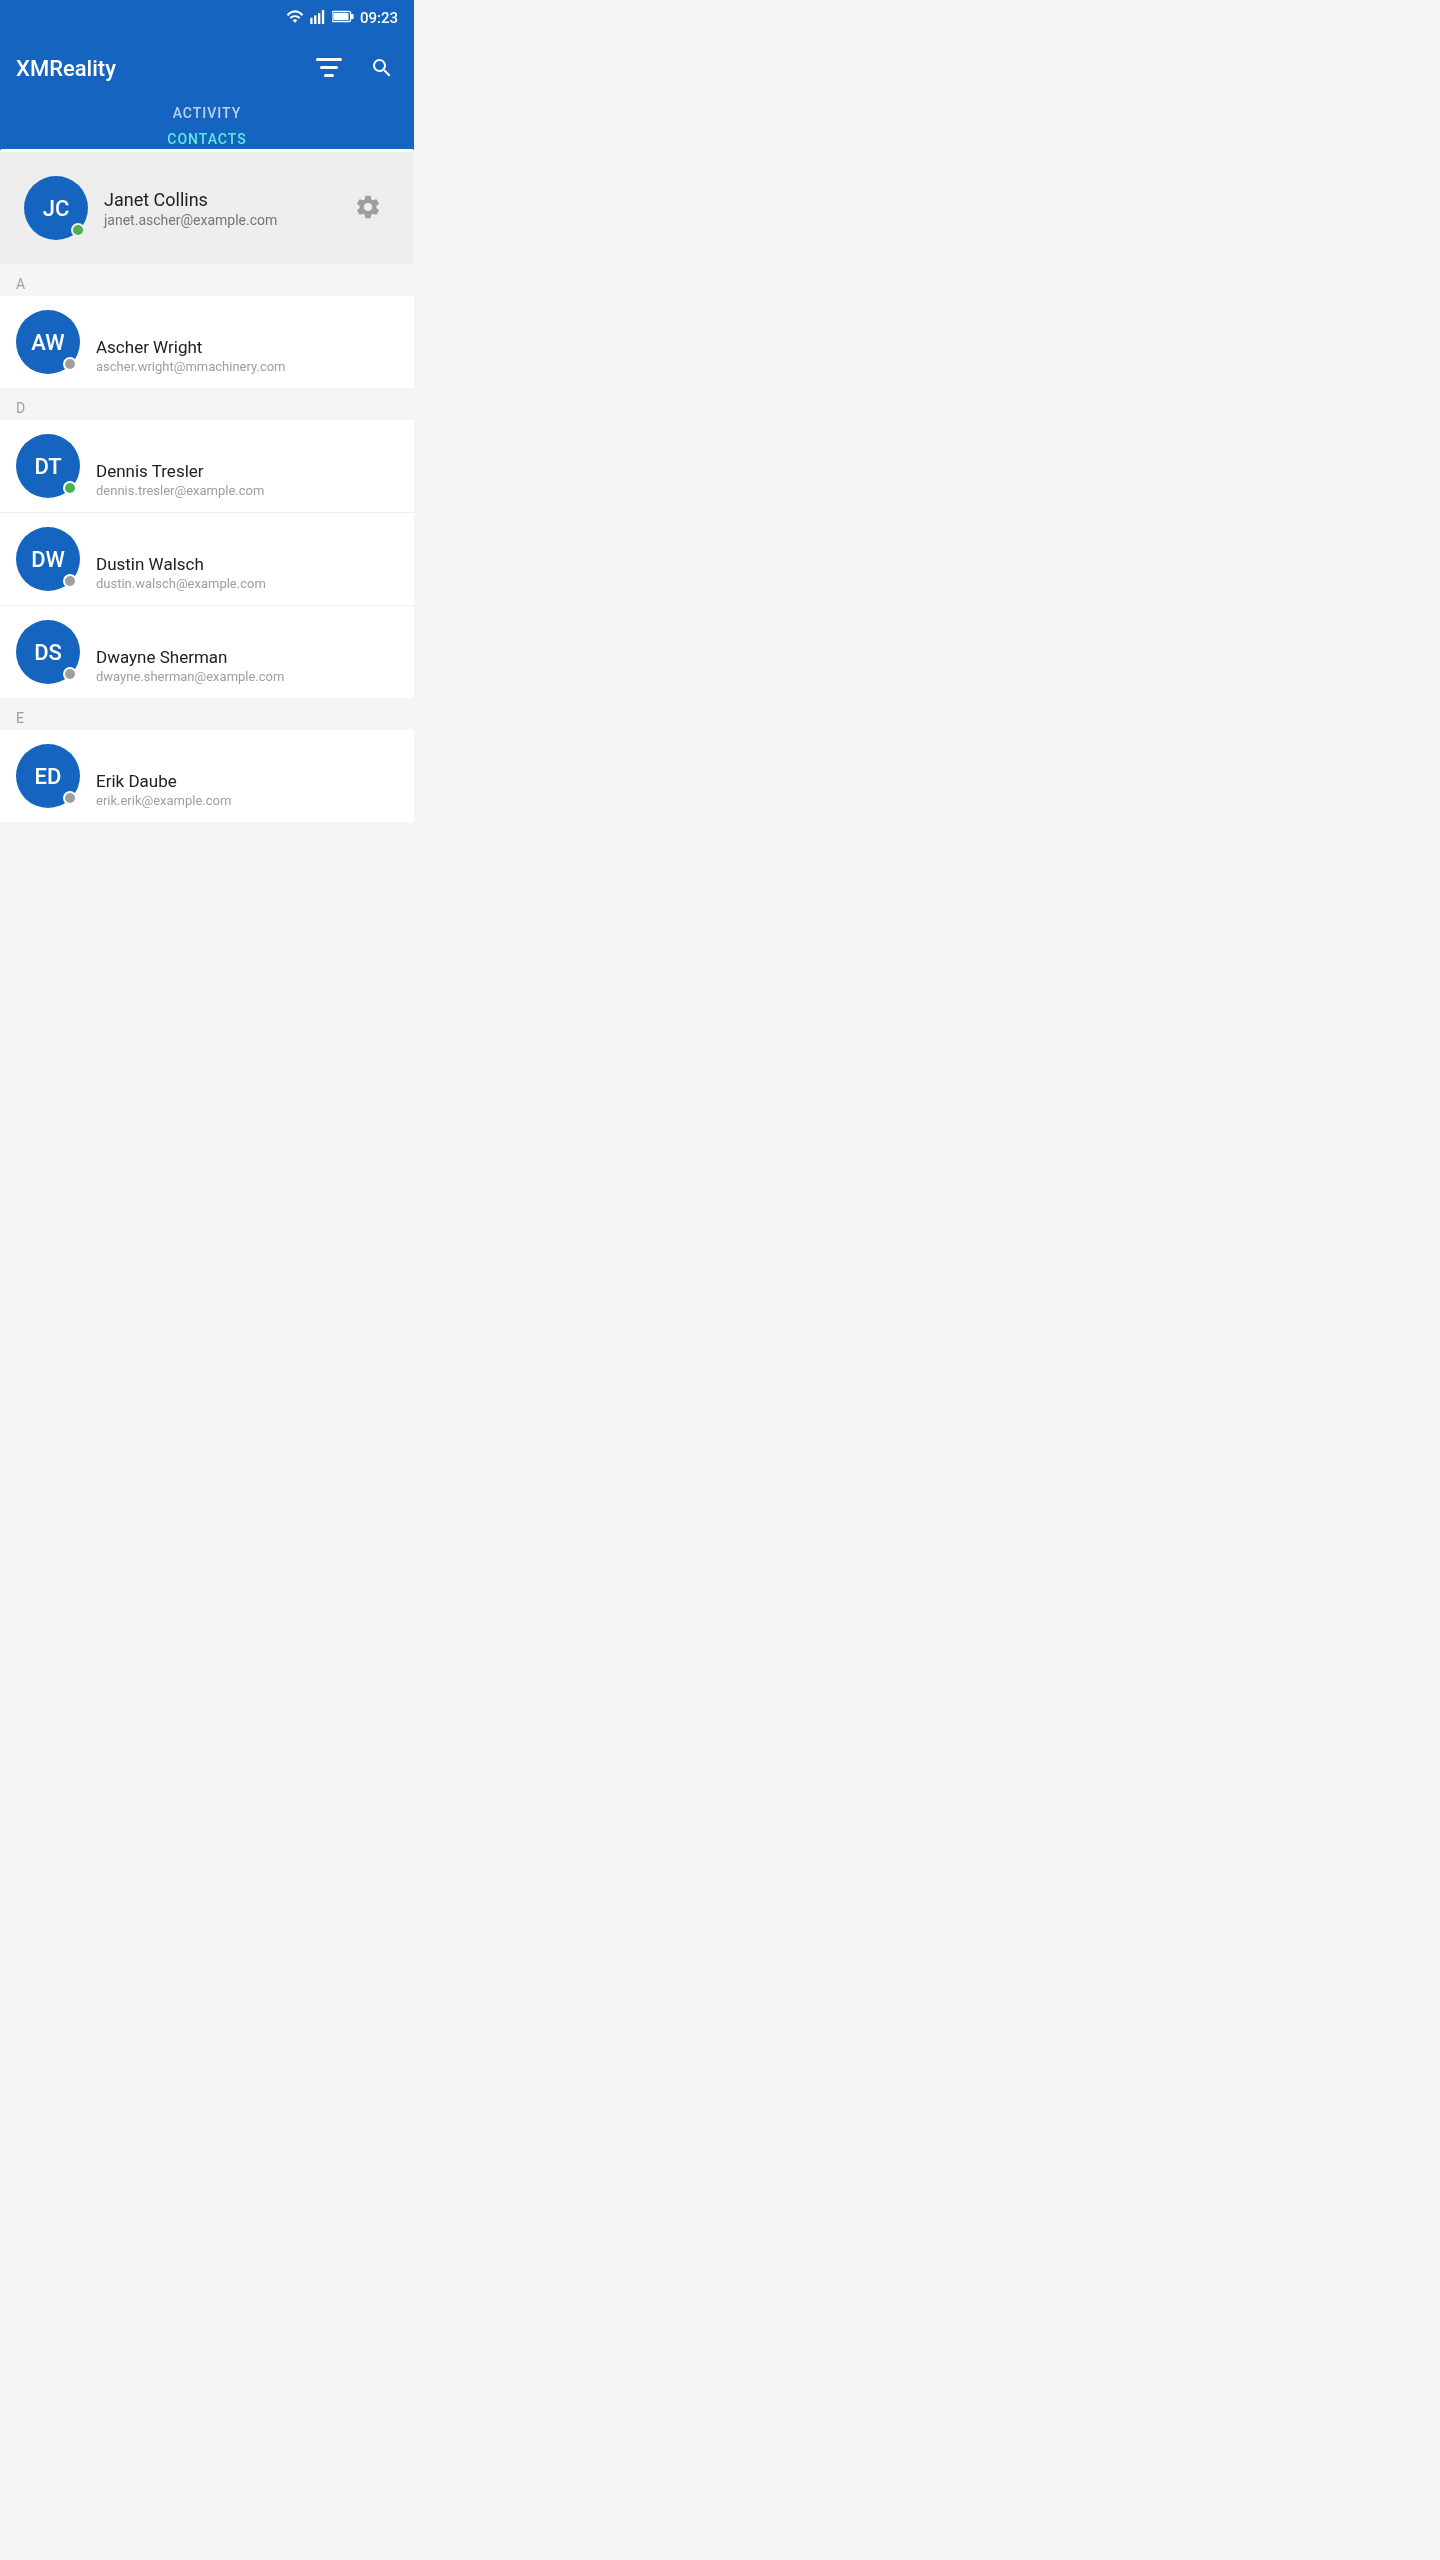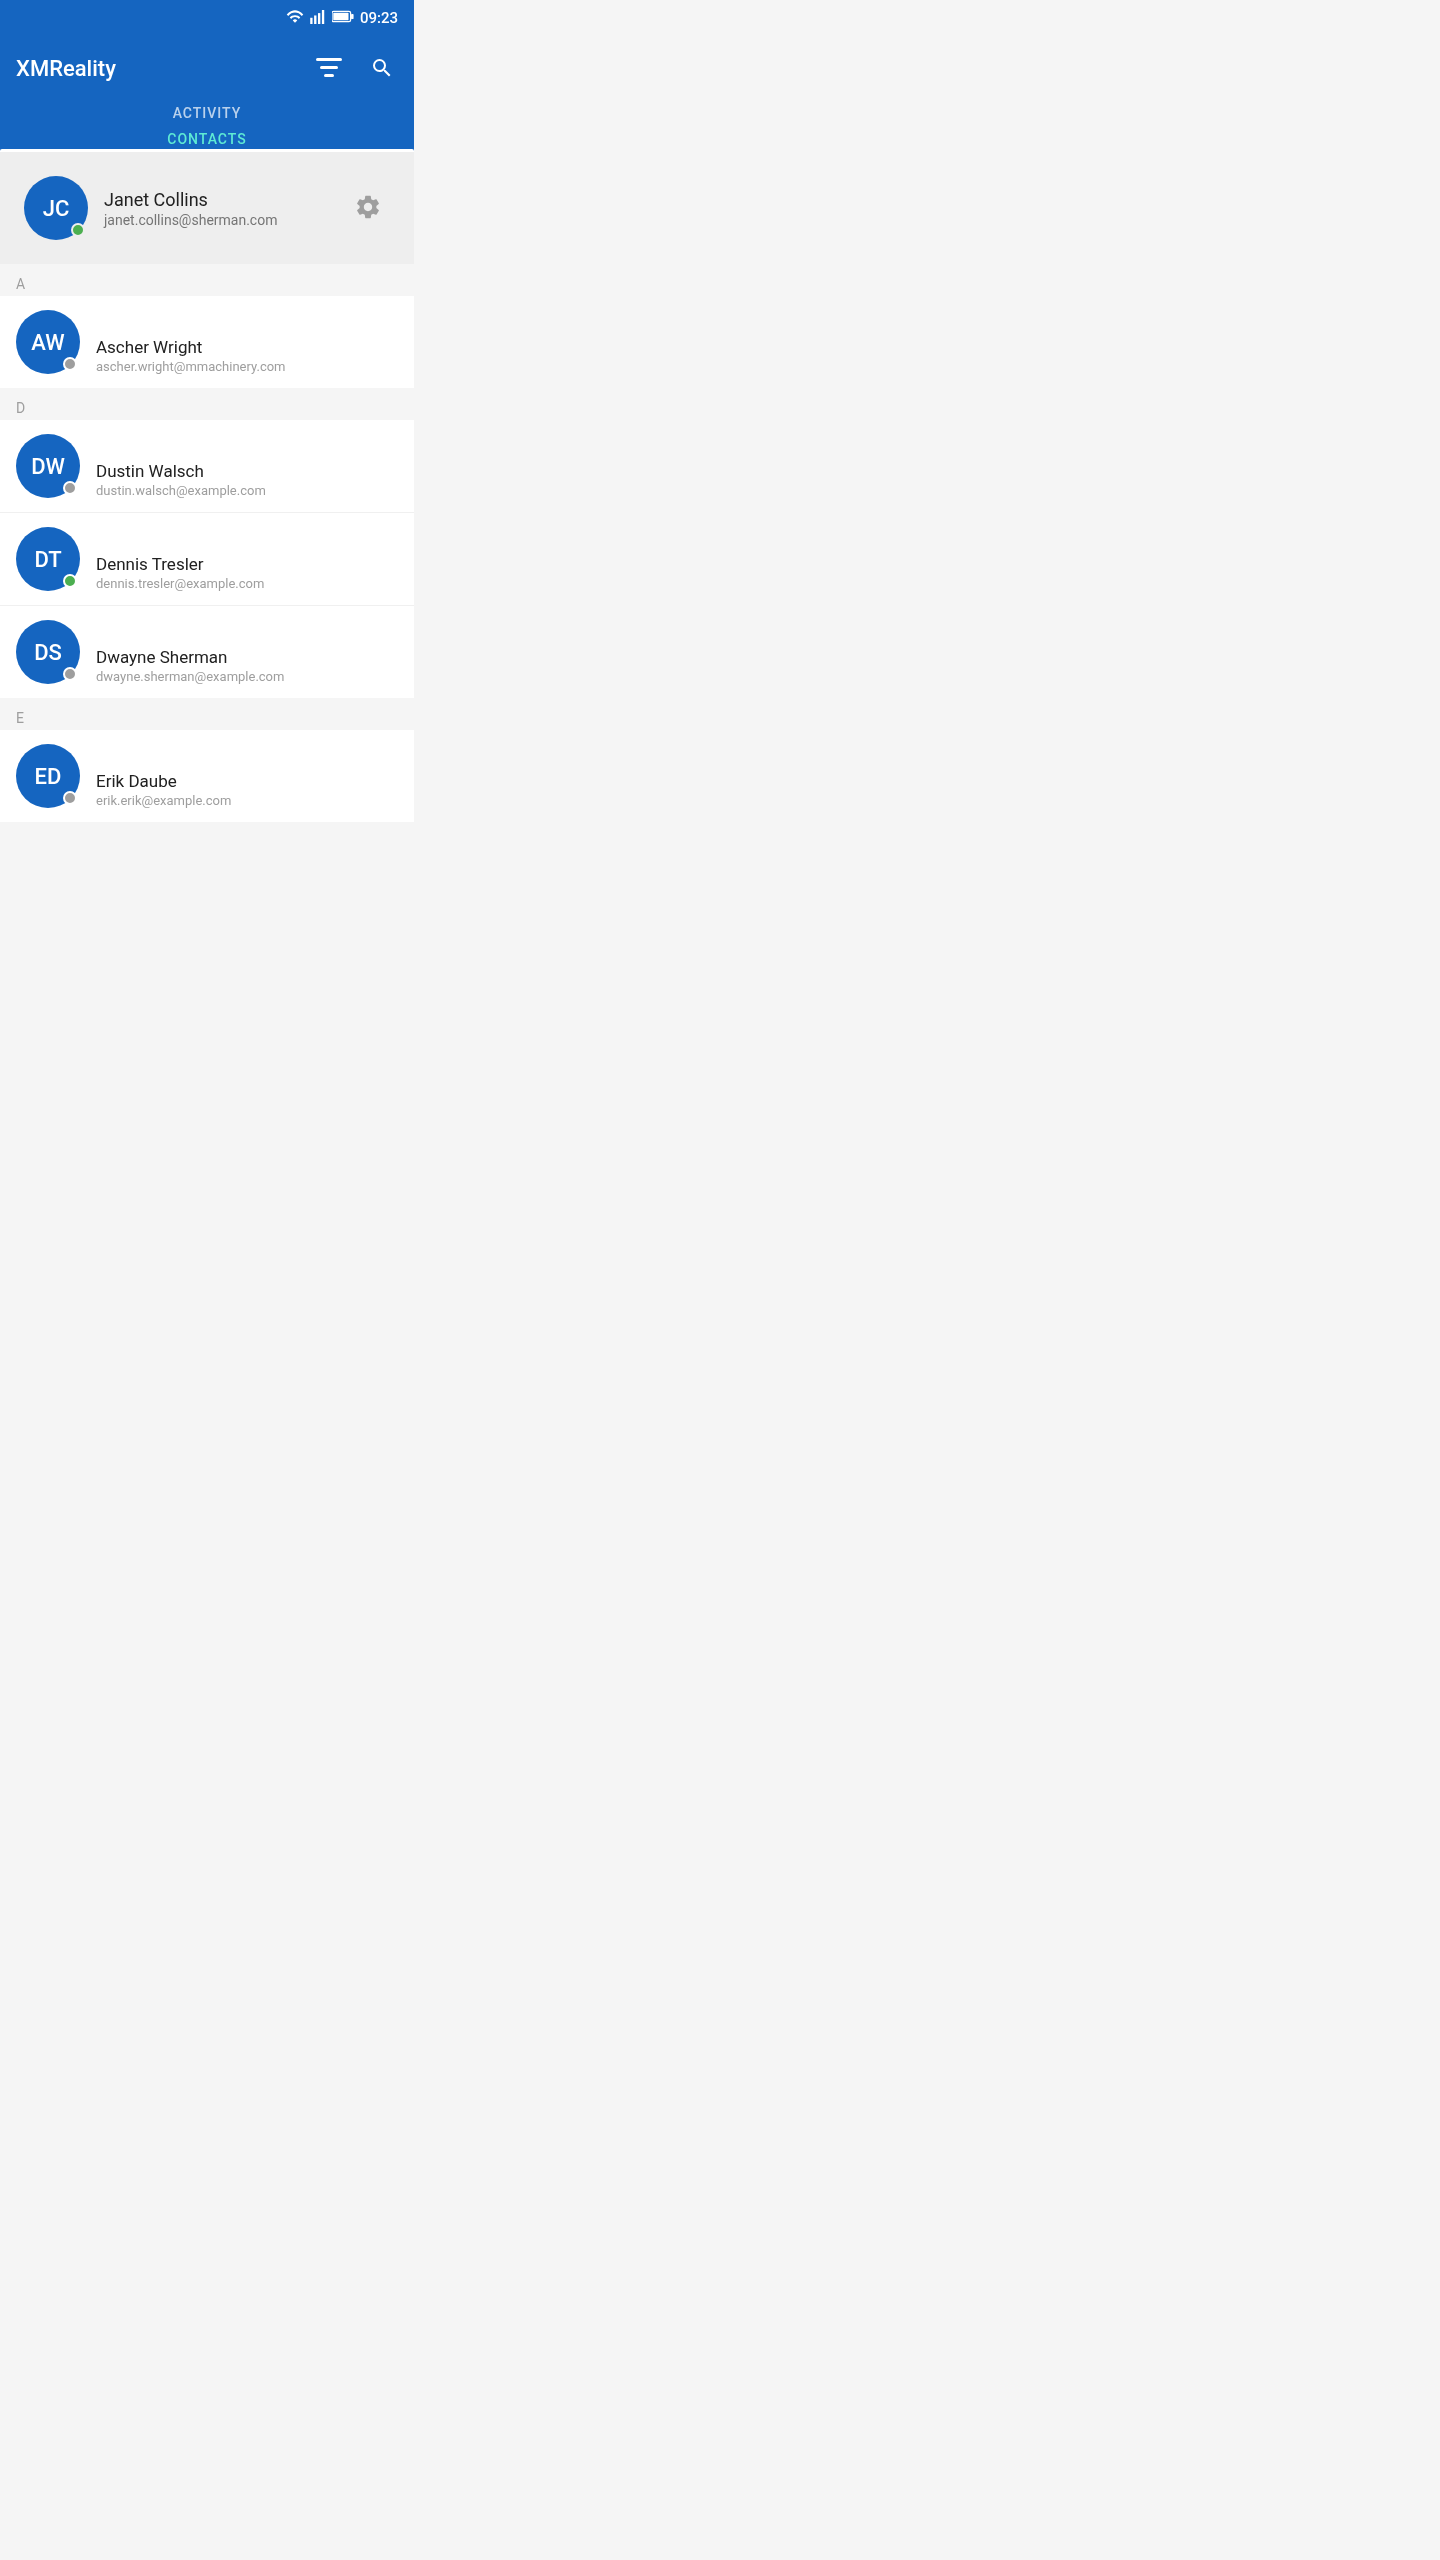--- a/index.html
+++ b/index.html
@@ -290,21 +290,21 @@
 
 <div class="content">
 
   <div class="current-user-card">
     <div class="avatar">
       <span class="avatar-initials">JC</span>
       <span class="status-dot online"></span>
     </div>
     <div class="user-info">
       <div class="user-name">Janet Collins</div>
-      <div class="user-email">janet.collins@sherman.com</div>
+      <div class="user-email">janet.ascher@example.com</div>
     </div>
     <button class="settings-btn">
       <svg width="28" height="28" viewBox="0 0 24 24" fill="#9e9e9e">
         <path d="M19.14,12.94c0.04-0.3,0.06-0.61,0.06-0.94c0-0.32-0.02-0.64-0.07-0.94l2.03-1.58c0.18-0.14,0.23-0.41,0.12-0.61 l-1.92-3.32c-0.12-0.22-0.37-0.29-0.59-0.22l-2.39,0.96c-0.5-0.38-1.03-0.7-1.62-0.94L14.4,2.81c-0.04-0.24-0.24-0.41-0.48-0.41 h-3.84c-0.24,0-0.43,0.17-0.47,0.41L9.25,5.35C8.66,5.59,8.12,5.92,7.63,6.29L5.24,5.33c-0.22-0.08-0.47,0-0.59,0.22L2.74,8.87 C2.62,9.08,2.66,9.34,2.86,9.48l2.03,1.58C4.84,11.36,4.8,11.69,4.8,12s0.02,0.64,0.07,0.94l-2.03,1.58 c-0.18,0.14-0.23,0.41-0.12,0.61l1.92,3.32c0.12,0.22,0.37,0.29,0.59,0.22l2.39-0.96c0.5,0.38,1.03,0.7,1.62,0.94l0.36,2.54 c0.05,0.24,0.24,0.41,0.48,0.41h3.84c0.24,0,0.44-0.17,0.47-0.41l0.36-2.54c0.59-0.24,1.13-0.56,1.62-0.94l2.39,0.96 c0.22,0.08,0.47,0,0.59-0.22l1.92-3.32c0.12-0.22,0.07-0.47-0.12-0.61L19.14,12.94z M12,15.6c-1.98,0-3.6-1.62-3.6-3.6 s1.62-3.6,3.6-3.6s3.6,1.62,3.6,3.6S13.98,15.6,12,15.6z"></path>
       </svg>
     </button>
   </div>
 
   <div>
     <div class="section-header">A</div>
@@ -317,40 +317,40 @@
         <div class="contact-name">Ascher Wright</div>
         <div class="contact-email">ascher.wright@mmachinery.com</div>
       </div>
     </div>
   </div>
 
   <div>
     <div class="section-header">D</div>
     <div class="contact-list-item">
       <div class="avatar">
+        <span class="avatar-initials">DT</span>
+        <span class="status-dot online"></span>
+      </div>
+      <div class="contact-info">
+        <div class="contact-name">Dennis Tresler</div>
+        <div class="contact-email">dennis.tresler@example.com</div>
+      </div>
+    </div>
+    <div class="contact-list-item">
+      <div class="avatar">
         <span class="avatar-initials">DW</span>
         <span class="status-dot offline"></span>
       </div>
       <div class="contact-info">
         <div class="contact-name">Dustin Walsch</div>
         <div class="contact-email">dustin.walsch@example.com</div>
       </div>
     </div>
     <div class="contact-list-item">
       <div class="avatar">
-        <span class="avatar-initials">DT</span>
-        <span class="status-dot online"></span>
-      </div>
-      <div class="contact-info">
-        <div class="contact-name">Dennis Tresler</div>
-        <div class="contact-email">dennis.tresler@example.com</div>
-      </div>
-    </div>
-    <div class="contact-list-item">
-      <div class="avatar">
         <span class="avatar-initials">DS</span>
         <span class="status-dot offline"></span>
       </div>
       <div class="contact-info">
         <div class="contact-name">Dwayne Sherman</div>
         <div class="contact-email">dwayne.sherman@example.com</div>
       </div>
     </div>
   </div>
 

